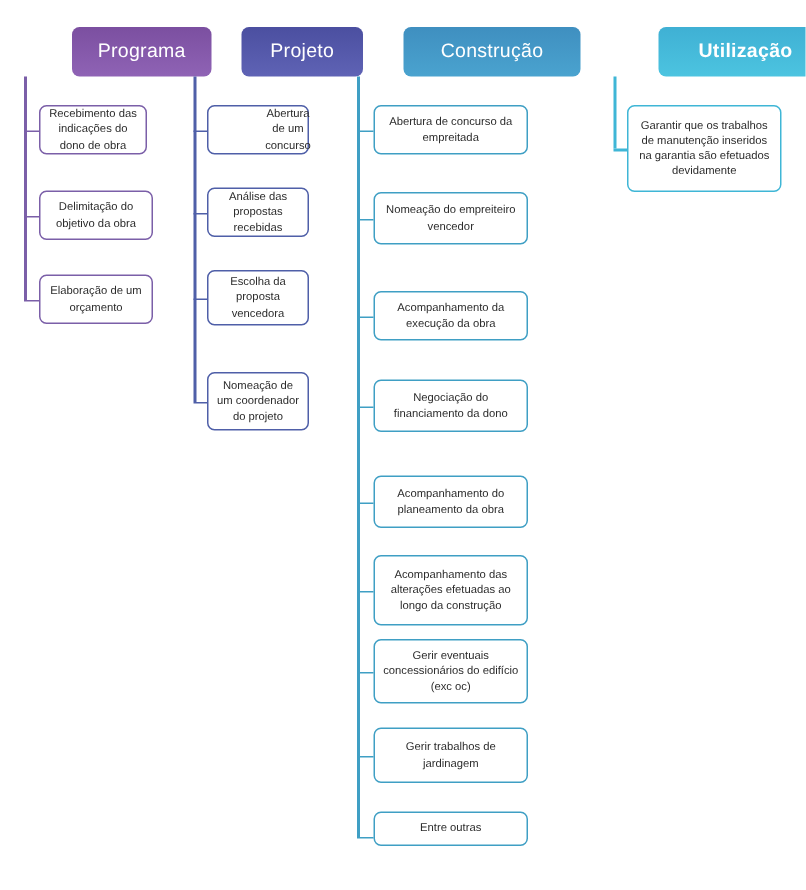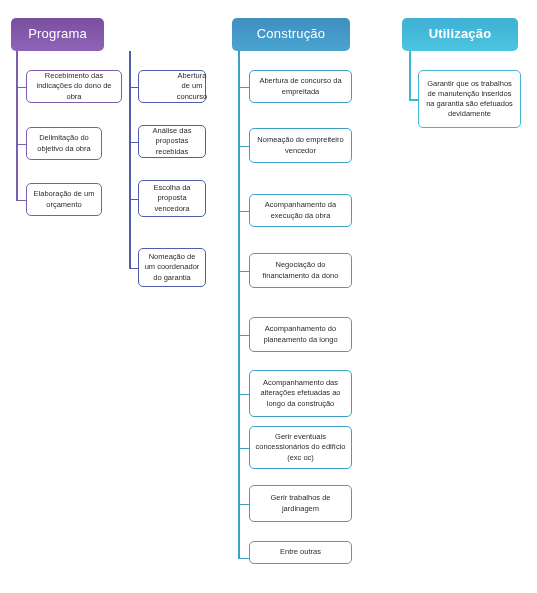--- a/index.html
+++ b/index.html
@@ -23,20 +23,21 @@
     box-sizing: border-box;
     border-radius: 5px;
     color: #ffffff;
     display: flex;
     align-items: center;
     justify-content: center;
     text-align: center;
     font-size: 13px;
     line-height: 1.15;
     letter-spacing: 0.2px;
+    margin-left: 37px;
   }
   .node {
     position: absolute;
     box-sizing: border-box;
     background: #ffffff;
     border-radius: 5px;
     border: 1.4px solid #7a5ea8;
     display: flex;
     align-items: center;
     justify-content: center;
@@ -60,46 +61,47 @@
     height: 1.6px;
   }
 </style>
 </head>
 <body>
 
 <div id="diagram">
     <div class="trunk" style="left: 16px; top: 51px; height: 148.5px; background: rgb(123, 95, 168);"></div>
     <div class="header" style="left: 11px; top: 18px; width: 93px; height: 33px; background: linear-gradient(rgb(123, 79, 160), rgb(143, 99, 181));">Programa</div>
     <div class="branch" style="left: 16px; top: 86.5px; width: 10px; background: rgb(123, 95, 168);"></div>
-    <div class="node programa" style="left: 26px; top: 70px; width: 96px; height: 33px; border-color: rgb(123, 95, 168);">Recebimento das indicações do dono de obra</div>
+    <div class="node programa" style="left: 26px; top: 70px; width: 72px; height: 33px; border-color: rgb(123, 95, 168);">Recebimento das indicações do dono de obra</div>
     <div class="branch" style="left: 16px; top: 143.5px; width: 10px; background: rgb(123, 95, 168);"></div>
     <div class="node programa" style="left: 26px; top: 127px; width: 76px; height: 33px; border-color: rgb(123, 95, 168);">Delimitação do objetivo da obra</div>
     <div class="branch" style="left: 16px; top: 199.5px; width: 10px; background: rgb(123, 95, 168);"></div>
     <div class="node programa" style="left: 26px; top: 183px; width: 76px; height: 33px; border-color: rgb(123, 95, 168);">Elaboração de um orçamento</div>
     <div class="trunk" style="left: 129px; top: 51px; height: 216.5px; background: rgb(79, 95, 168);"></div>
+    <div class="header" style="left: 124px; top: 18px; width: 81px; height: 33px; background: linear-gradient(rgb(75, 79, 160), rgb(95, 99, 181));">Projeto</div>
     <div class="branch" style="left: 129px; top: 86.5px; width: 9px; background: rgb(79, 95, 168);"></div>
     <div class="node projeto" style="left: 138px; top: 70px; width: 68px; height: 33px; border-color: rgb(79, 95, 168); padding-left: 44px;">Abertura de um concurso</div>
     <div class="branch" style="left: 129px; top: 141.5px; width: 9px; background: rgb(79, 95, 168);"></div>
     <div class="node projeto" style="left: 138px; top: 125px; width: 68px; height: 33px; border-color: rgb(79, 95, 168);">Análise das propostas recebidas</div>
     <div class="branch" style="left: 129px; top: 198.5px; width: 9px; background: rgb(79, 95, 168);"></div>
     <div class="node projeto" style="left: 138px; top: 180px; width: 68px; height: 37px; border-color: rgb(79, 95, 168);">Escolha da proposta vencedora</div>
     <div class="branch" style="left: 129px; top: 267.5px; width: 9px; background: rgb(79, 95, 168);"></div>
-    <div class="node projeto" style="left: 138px; top: 248px; width: 68px; height: 39px; border-color: rgb(79, 95, 168);">Nomeação de um coordenador do garantia</div>
+    <div class="node projeto" style="left: 138px; top: 248px; width: 68px; height: 39px; border-color: rgb(79, 95, 168);">Nomeação de um coordenador do projeto</div>
     <div class="trunk" style="left: 238px; top: 51px; height: 506.5px; background: rgb(63, 159, 196);"></div>
     <div class="header" style="left: 232px; top: 18px; width: 118px; height: 33px; background: linear-gradient(rgb(63, 143, 192), rgb(74, 163, 207));">Construção</div>
     <div class="branch" style="left: 238px; top: 86.5px; width: 11px; background: rgb(63, 159, 196);"></div>
     <div class="node construcao" style="left: 249px; top: 70px; width: 103px; height: 33px; border-color: rgb(63, 159, 196);">Abertura de concurso da empreitada</div>
     <div class="branch" style="left: 238px; top: 145.5px; width: 11px; background: rgb(63, 159, 196);"></div>
     <div class="node construcao" style="left: 249px; top: 128px; width: 103px; height: 35px; border-color: rgb(63, 159, 196);">Nomeação do empreiteiro vencedor</div>
     <div class="branch" style="left: 238px; top: 210.5px; width: 11px; background: rgb(63, 159, 196);"></div>
     <div class="node construcao" style="left: 249px; top: 194px; width: 103px; height: 33px; border-color: rgb(63, 159, 196);">Acompanhamento da execução da obra</div>
     <div class="branch" style="left: 238px; top: 270.5px; width: 11px; background: rgb(63, 159, 196);"></div>
     <div class="node construcao" style="left: 249px; top: 253px; width: 103px; height: 35px; border-color: rgb(63, 159, 196);">Negociação do financiamento da dono</div>
     <div class="branch" style="left: 238px; top: 334.5px; width: 11px; background: rgb(63, 159, 196);"></div>
-    <div class="node construcao" style="left: 249px; top: 317px; width: 103px; height: 35px; border-color: rgb(63, 159, 196);">Acompanhamento do planeamento da longo</div>
+    <div class="node construcao" style="left: 249px; top: 317px; width: 103px; height: 35px; border-color: rgb(63, 159, 196);">Acompanhamento do planeamento da obra</div>
     <div class="branch" style="left: 238px; top: 393.5px; width: 11px; background: rgb(63, 159, 196);"></div>
     <div class="node construcao" style="left: 249px; top: 370px; width: 103px; height: 47px; border-color: rgb(63, 159, 196);">Acompanhamento das alterações efetuadas ao longo da construção</div>
     <div class="branch" style="left: 238px; top: 447.5px; width: 11px; background: rgb(63, 159, 196);"></div>
     <div class="node construcao" style="left: 249px; top: 426px; width: 103px; height: 43px; border-color: rgb(63, 159, 196);">Gerir eventuais concessionários do edifício (exc oc)</div>
     <div class="branch" style="left: 238px; top: 503.5px; width: 11px; background: rgb(63, 159, 196);"></div>
     <div class="node construcao" style="left: 249px; top: 485px; width: 103px; height: 37px; border-color: rgb(63, 159, 196);">Gerir trabalhos de jardinagem</div>
     <div class="branch" style="left: 238px; top: 557.5px; width: 11px; background: rgb(63, 159, 196);"></div>
     <div class="node construcao" style="left: 249px; top: 541px; width: 103px; height: 23px; border-color: rgb(63, 159, 196);">Entre outras</div>
     <div class="trunk" style="left: 409px; top: 51px; height: 48px; background: rgb(63, 182, 214);"></div>
     <div class="header" style="left: 402px; top: 18px; width: 116px; height: 33px; background: linear-gradient(rgb(63, 176, 212), rgb(76, 196, 224)); font-weight: bold;">Utilização</div>

